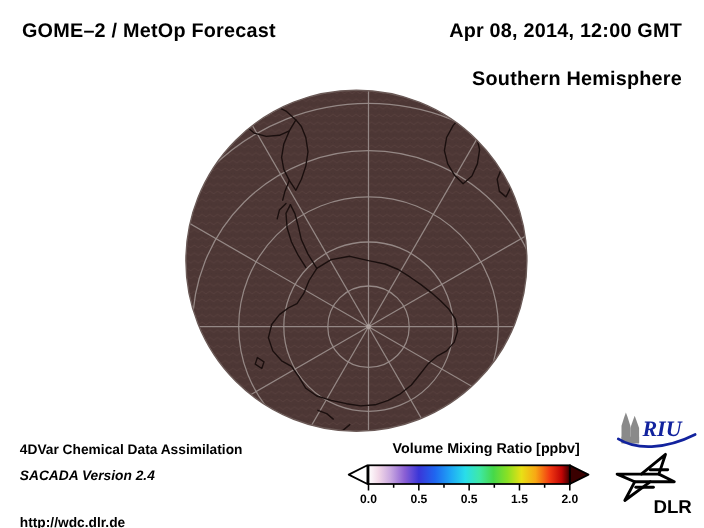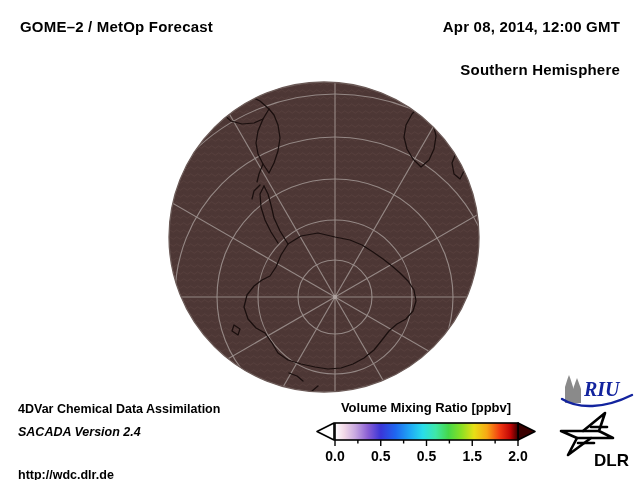--- a/index.html
+++ b/index.html
@@ -14,21 +14,21 @@
     background: #ffffff;
     overflow: hidden;
     font-family: "Liberation Sans", sans-serif;
     color: #000000;
   }
 
   
   .hdr-text {
     position: absolute;
     font-weight: bold;
-    font-size: 15px;
+    font-size: 18px;
     letter-spacing: 0.2px;
     white-space: nowrap;
   }
   #title-line1 { left: 20px;  top: 18px; }
   #title-line2 { left: 20px;  top: 43px; }
   #date-line   { right: 20px; top: 18px; text-align: right; }
   #region-line { right: 20px; top: 43px; text-align: left; margin-top: 18px; }
 
   
   .foot-text {
@@ -55,21 +55,21 @@
   
   #cbar-block {
     position: absolute;
     left: 312px;
     top: 400px;
     width: 228px;
     height: 72px;
   }
   #cbar-title {
     position: absolute;
-    left: 0;
+    left: 16px;
     top: 0;
     width: 228px;
     text-align: center;
     font-weight: bold;
     font-size: 13px;
     white-space: nowrap;
   }
   #cbar-svg {
     position: absolute;
     left: 0;
@@ -78,21 +78,21 @@
   #cbar-ticklabels {
     position: absolute;
     left: 0;
     top: 48px;
     width: 228px;
     height: 20px;
   }
   .cbar-tick-label {
     position: absolute;
     font-weight: bold;
-    font-size: 14px;
+    font-size: 11px;
     transform: translateX(-50%);
     white-space: nowrap;
   }
 
   
   #riu-logo {
     position: absolute;
     left: 558px;
     top: 373px;
     width: 78px;

